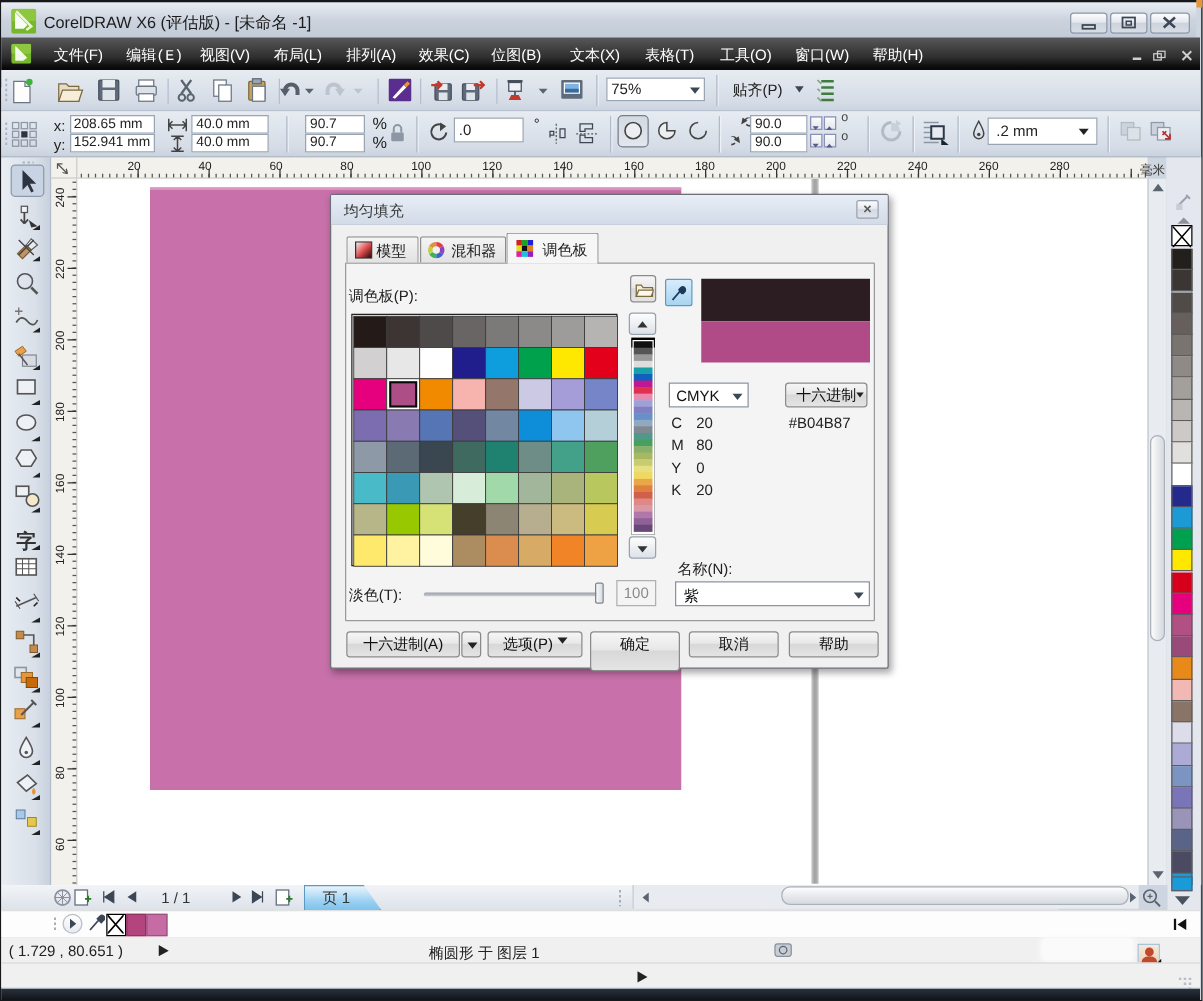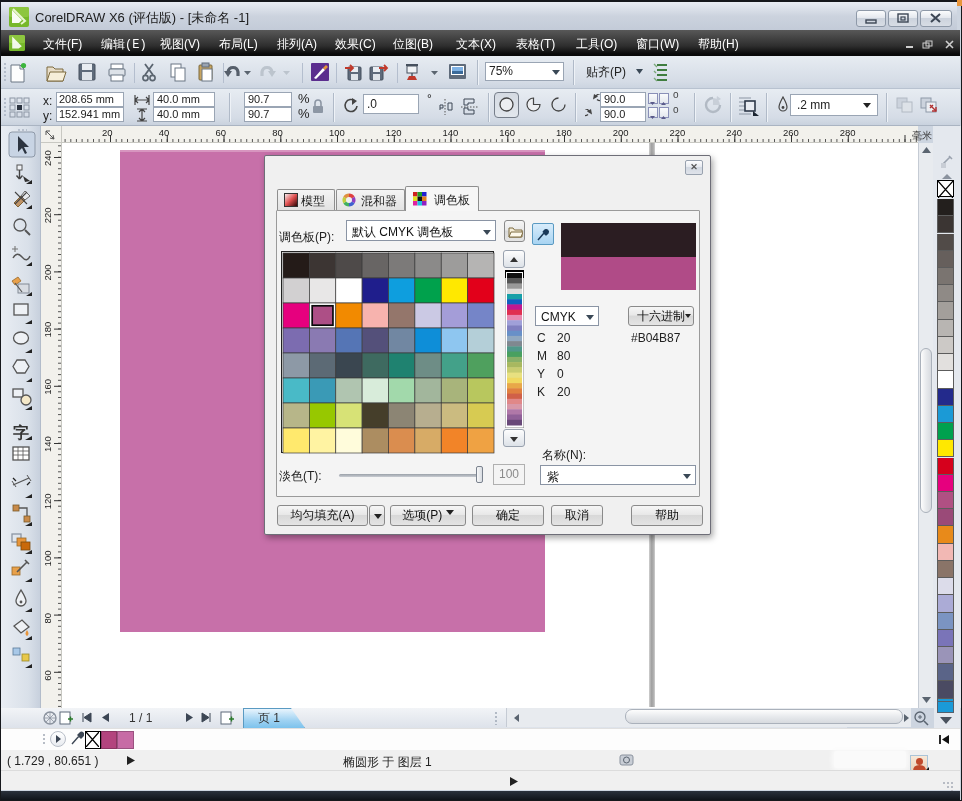--- a/index.html
+++ b/index.html
@@ -914,20 +914,23 @@
         <rect x="8" y="0" width="2" height="2"></rect>
         <rect x="4" y="4" width="2" height="2"></rect>
         <rect x="8" y="4" width="2" height="2"></rect>
         <rect x="8" y="8" width="2" height="1"></rect>
       </g>
     </svg>
 </div>
 <div class="abs botframe"></div>
 
 <div class="abs dialog">
+  <div class="dlg-title">
+      <span style="position:absolute;left:10px;top:5px;">均匀填充</span>
+    </div>
   <div class="dlg-close">✕</div>
 
   <div class="tabline"></div>
   <div class="tab" style="left:12px;width:58px;">
     <svg style="position:absolute;left:6px;top:3px;" width="14" height="14">
         <defs>
           <linearGradient id="mg" x1="0" y1="0" x2="1" y2="1">
             <stop offset="0" stop-color="#f8f8f8"></stop>
             <stop offset="0.5" stop-color="#e05050"></stop>
             <stop offset="1" stop-color="#200000"></stop>
@@ -961,24 +964,20 @@
           <rect x="9" y="4.5" width="4.5" height="4.5" fill="#e08020"></rect>
           <rect x="0" y="9" width="4.5" height="4.5" fill="#e020a0"></rect>
           <rect x="4.5" y="9" width="4.5" height="4.5" fill="#20c0e0"></rect>
           <rect x="9" y="9" width="4.5" height="4.5" fill="#9020c0"></rect>
         </g>
       </svg>
     <span style="position:absolute;left:28px;top:5px;">调色板</span>
   </div>
 
   <div class="lbl" style="left:14px;top:73px;">调色板(P):</div>
-  <div class="combo" style="left:81px;top:64px;width:150px;height:21px;">
-    <span style="position:absolute;left:5px;top:3px;">默认 CMYK 调色板</span>
-      <span class="arr"></span>
-  </div>
   <div class="dbtn" style="left:239px;top:64px;width:21px;height:22px;">
     <svg style="position:absolute;left:3px;top:4px;" width="15" height="13">
         <path d="M1 3 L5 3 L6.5 5 L14 5 L14 12 L1 12 Z" fill="#f6eed9" stroke="#7c6a3f"></path>
         <path d="M1 12 L3 7 L15 7 L13 12 Z" fill="#fdf8ea" stroke="#7c6a3f"></path>
       </svg>
   </div>
   <div class="abs" style="left:267px;top:67px;width:22px;height:22px;background:linear-gradient(#d8ecfb,#a8d4f2);border:1px solid #5a9ac2;border-radius:2px;">
     <svg style="position:absolute;left:3px;top:3px;" width="15" height="15">
         <path d="M2 13 L8 6 M7 5 l3 3 M9 3 a2.2 2.2 0 0 1 3 3 l-1.5 1.5 l-3 -3 z" stroke="#1a3a5a" stroke-width="1.5" fill="#1a3a5a"></path>
       </svg>
@@ -1120,21 +1119,21 @@
   <div class="combo" style="left:275px;top:309px;width:156px;height:20px;">
     <span style="position:absolute;left:6px;top:3px;">紫</span>
       <span class="arr"></span>
   </div>
 
   <div class="lbl" style="left:14px;top:312px;">淡色(T):</div>
   <div class="abs" style="left:74px;top:318px;width:140px;height:3px;background:linear-gradient(#9aa0a8,#c8ccd2);border-radius:2px;"></div>
   <div class="abs" style="left:211px;top:310px;width:7px;height:17px;background:linear-gradient(90deg,#f8f8f8,#d8dce2);border:1px solid #7a828e;border-radius:2px;"></div>
   <div class="abs" style="left:228px;top:308px;width:32px;height:21px;background:#f4f4f4;border:1px solid #b0b0b0;color:#8a8a8a;font-size:12px;text-align:center;line-height:19px;">100</div>
 
-  <div class="dbtn" style="left:12px;top:349px;width:91px;height:21px;line-height:19px;">均匀填充(A)</div>
+  <div class="dbtn" style="left:12px;top:349px;width:91px;height:21px;line-height:19px;">十六进制(A)</div>
   <div class="dbtn" style="left:104px;top:349px;width:16px;height:21px;">
       <span style="position:absolute;left:4px;top:8px;border:4px solid transparent;border-top:5px solid #222;width:0;height:0;"></span>
     </div>
   <div class="dbtn" style="left:125px;top:349px;width:76px;height:21px;line-height:19px;">选项(P) <span style="display:inline-block;vertical-align:middle;border:4px solid transparent;border-top:5px solid #222;width:0;height:0;margin-top:-3px;"></span></div>
-  <div class="dbtn" style="left:207px;top:349px;width:72px;height:21px;line-height:19px;">确定</div>
-  <div class="dbtn" style="left:286px;top:349px;width:52px;height:21px;line-height:19px;">取消</div>
+  <div class="dbtn" style="left:207px;top:349px;width:72px;height:32px;line-height:19px;">确定</div>
+  <div class="dbtn" style="left:286px;top:349px;width:72px;height:21px;line-height:19px;">取消</div>
   <div class="dbtn" style="left:366px;top:349px;width:72px;height:21px;line-height:19px;">帮助</div>
 </div>
 
 </body></html>

